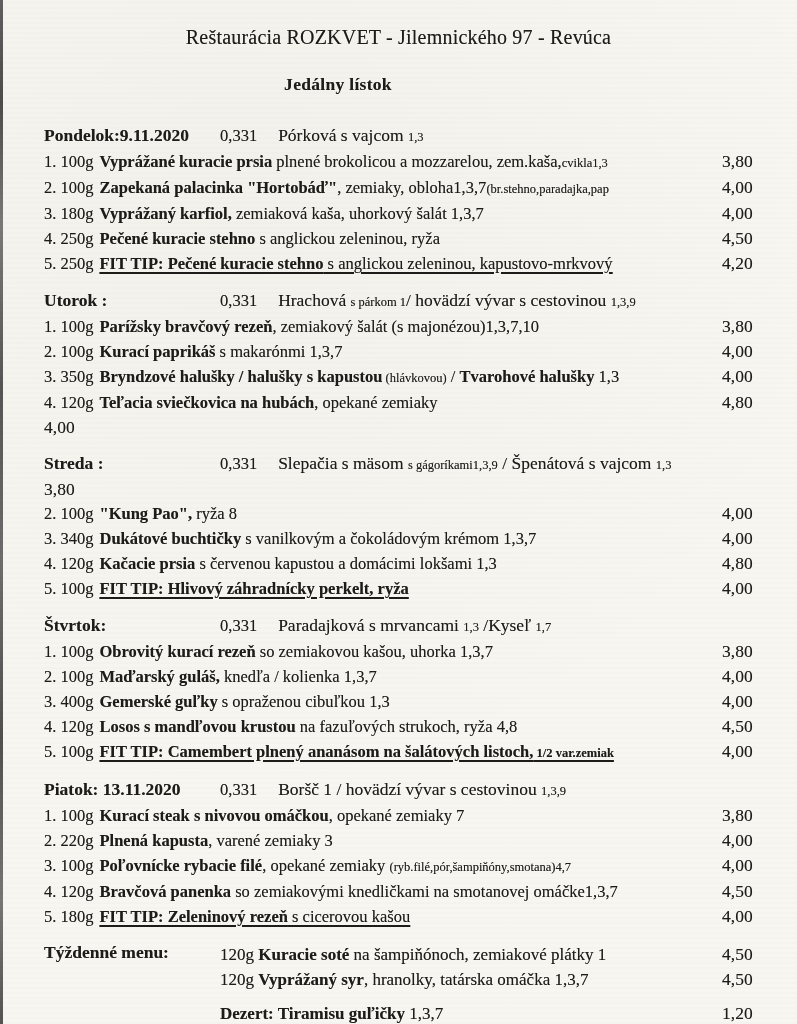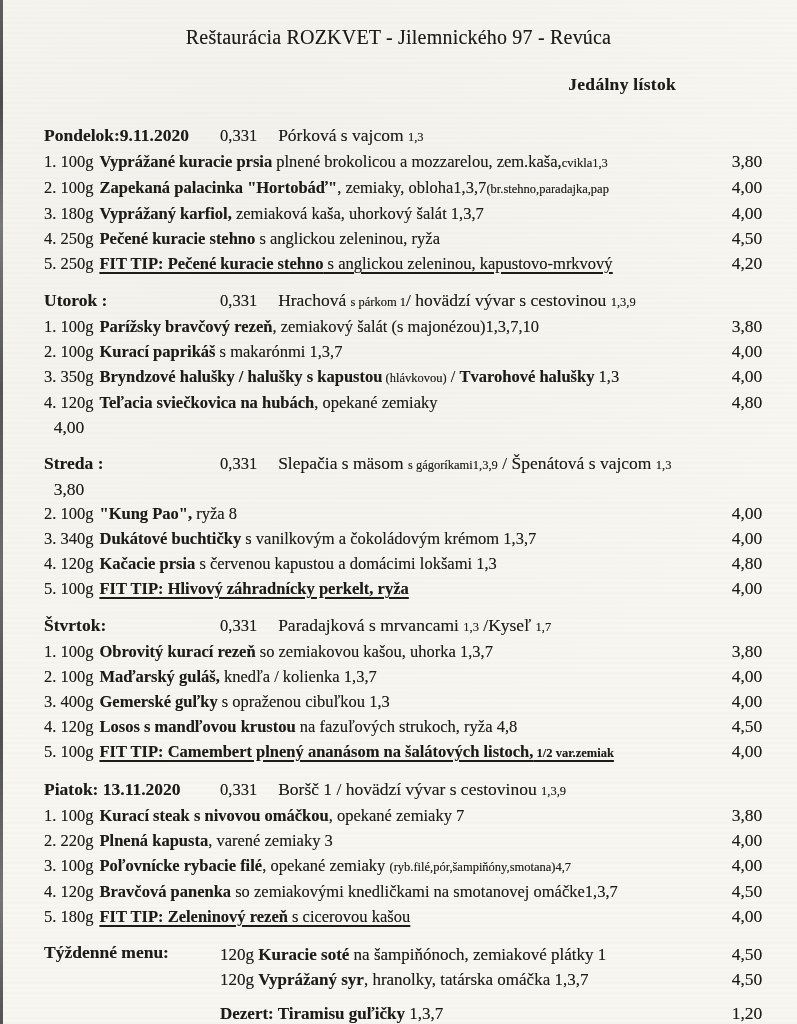--- a/index.html
+++ b/index.html
@@ -12,25 +12,25 @@
     font-family:"Liberation Serif","DejaVu Serif",serif;
     color:var(--ink,#1e1c19);
     text-shadow:0 0 0.6px rgba(25,22,18,0.45);
   }
   .edge-artifact{
     position:absolute;left:0;top:0;width:3px;height:100%;
     background:linear-gradient(180deg,#3a3a3a 0%,#222 10%,#5a5a5a 22%,#2d2d2d 38%,#4a4a4a 55%,#262626 72%,#555 88%,#2b2b2b 100%);
     opacity:.8;
   }
   .title{ text-align:center; font-size:20px; padding-top:26px; letter-spacing:.2px; }
-  .subtitle{ width:676px; text-align:right; font-weight:bold; font-size:17.5px; margin-top:25px; letter-spacing:.3px; }
+  .subtitle{ width:676px; text-align:center; font-weight:bold; font-size:17.5px; margin-top:25px; letter-spacing:.3px; }
   .content{ padding:29px 25px 0 44px; }
   .row{ display:flex; align-items:baseline; line-height:24px; font-size:16.5px; }
   .row .left{ flex:1; white-space:nowrap; overflow:hidden; }
-  .price{ width:50px; text-align:center; font-size:17.5px; flex:none; }
+  .price{ width:50px; text-align:left; font-size:17.5px; flex:none; }
   .day-header{ line-height:23px; }
   .day-name{ font-weight:bold; min-width:176px; font-size:17.5px; flex:none; }
   .vol{ margin-right:21px; font-size:16.5px; flex:none; }
   .soup{ font-size:17.5px; white-space:nowrap; }
   .prefix{ margin-right:6px; }
   .b{ font-weight:bold; }
   .sm{ font-size:12.5px; }
   .u{ text-decoration:underline; text-decoration-thickness:1.6px; text-underline-offset:3px; }
   .day-section{ margin-bottom:13px; }
   .weekly{ display:flex; margin-top:5px; }

